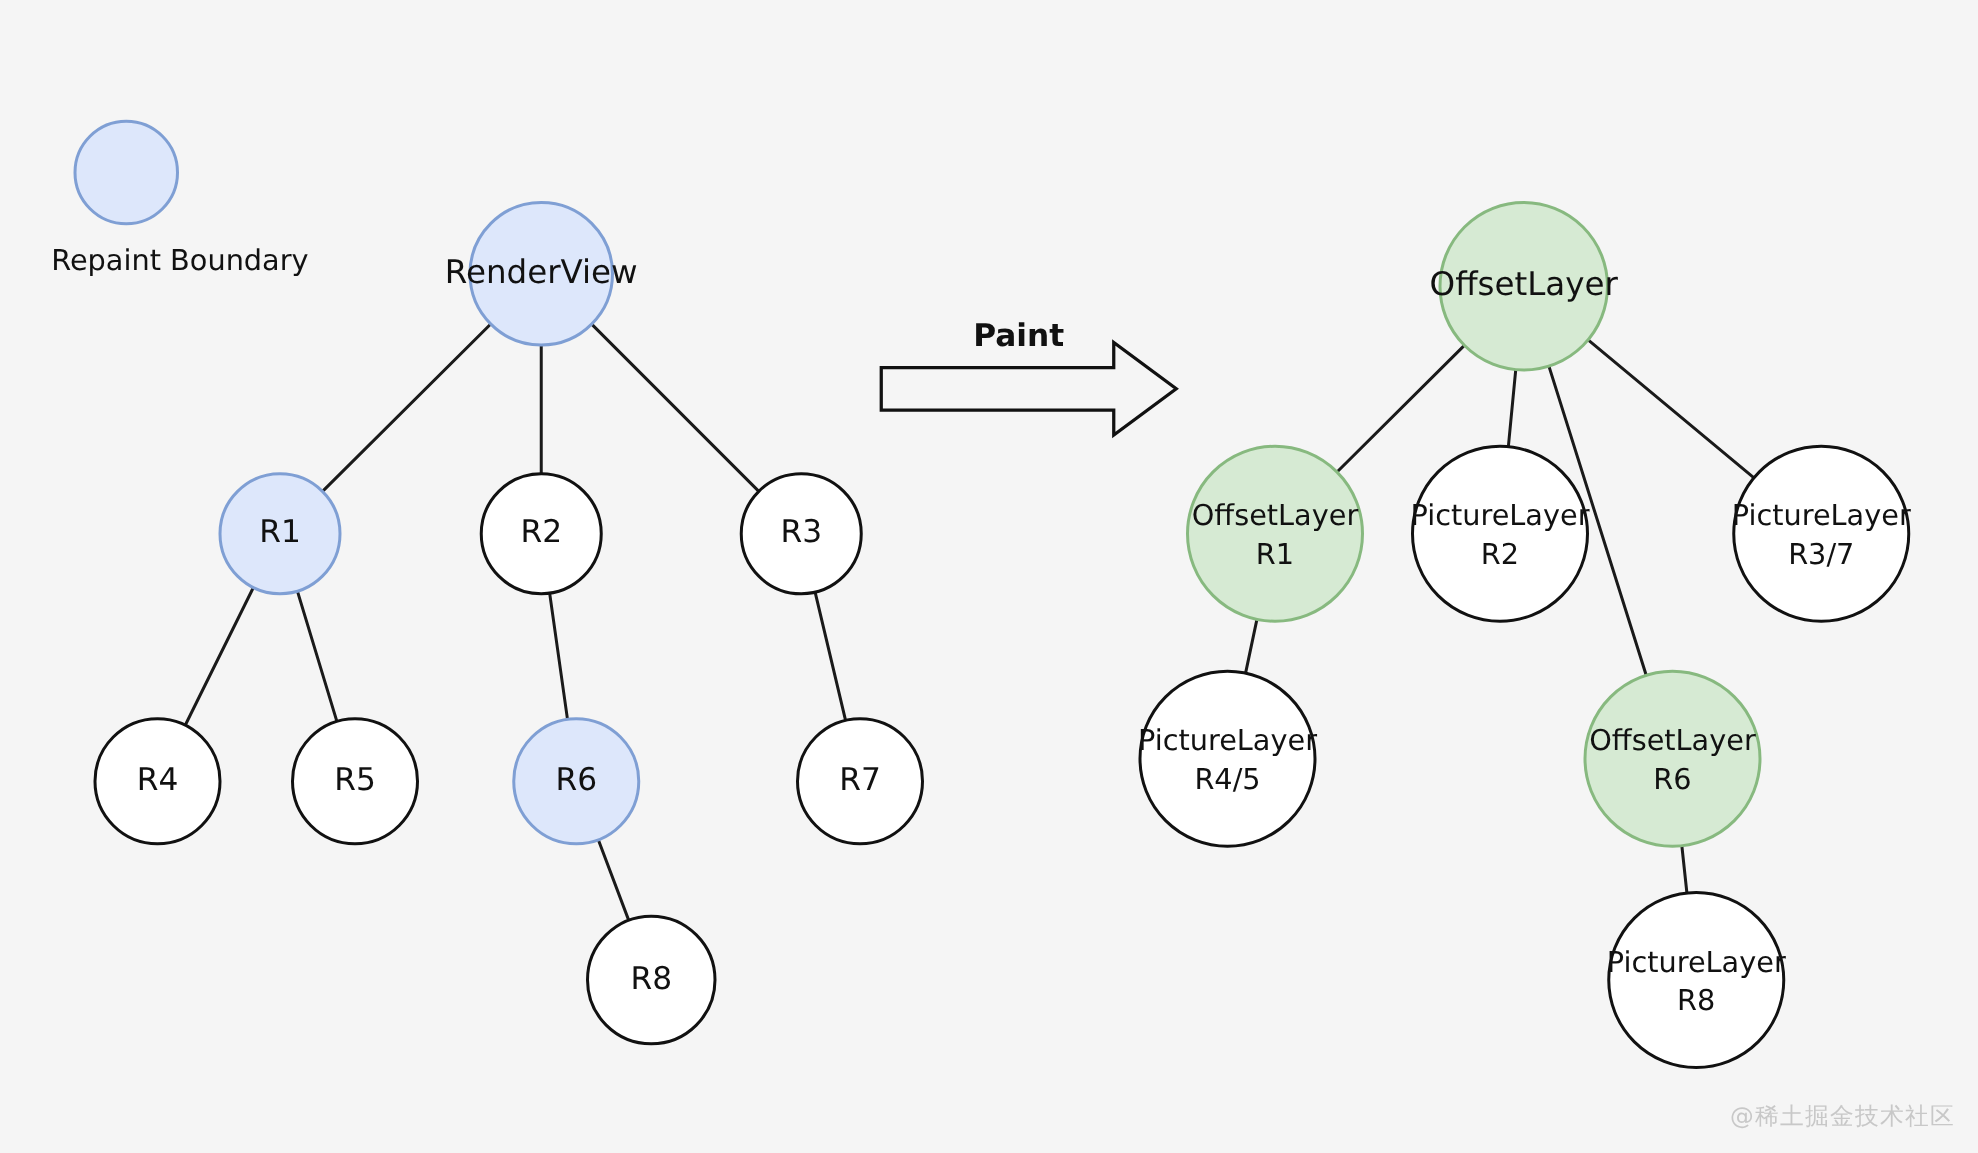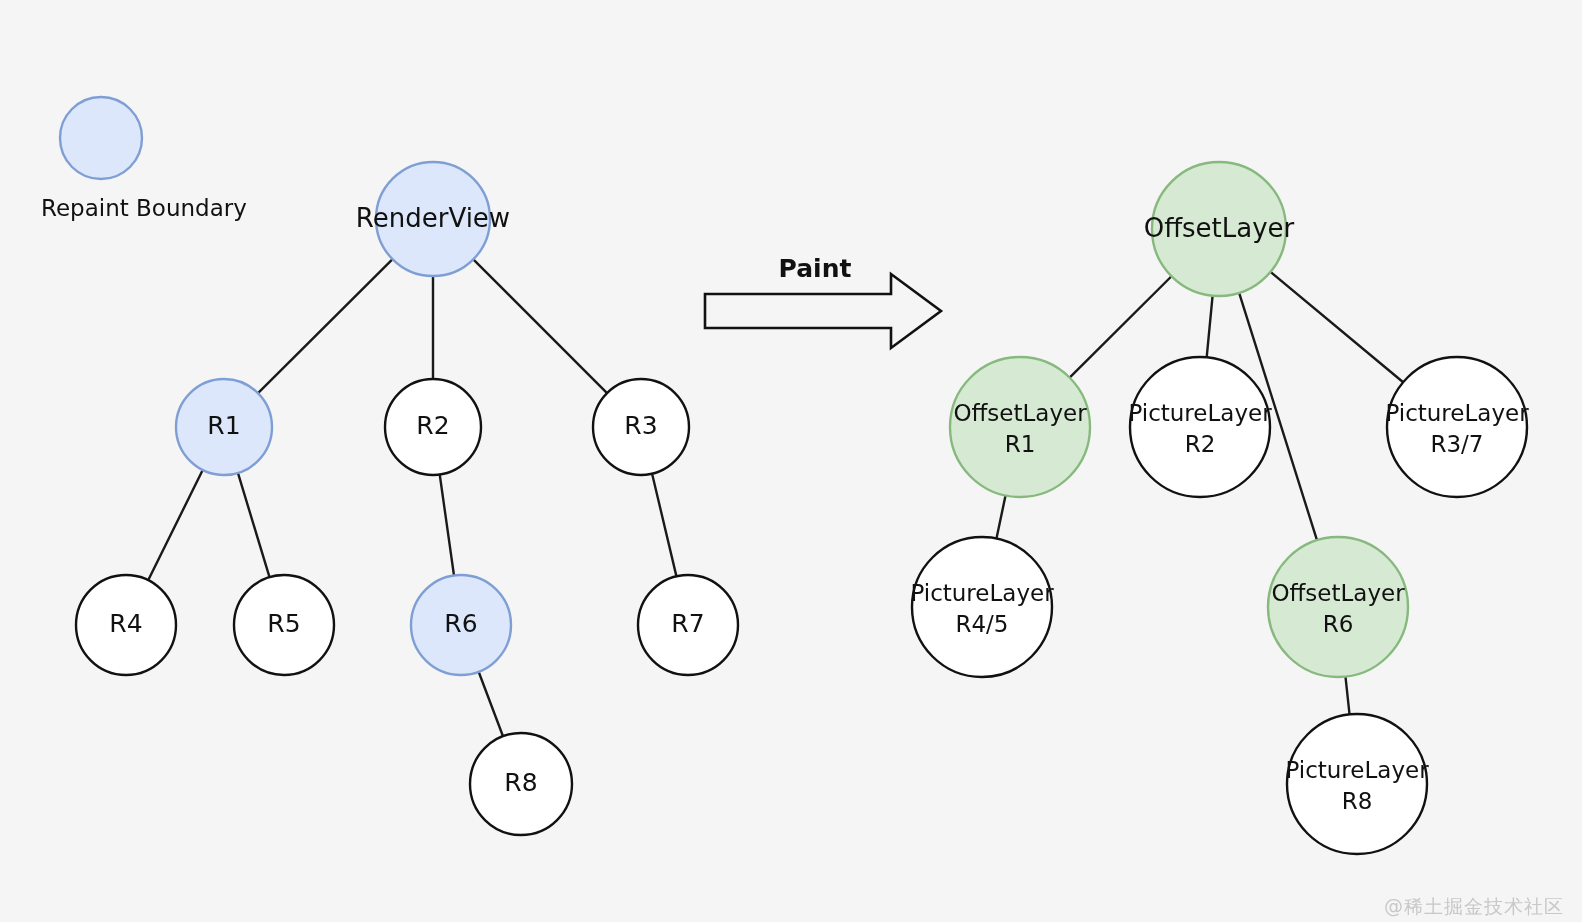--- a/index.html
+++ b/index.html
@@ -79,21 +79,21 @@
   }
   .arrow-shape {
     fill: #f5f5f5;
     stroke: #111111;
     stroke-width: 2.6;
     stroke-linejoin: miter;
   }
   .watermark {
     position: absolute;
     right: 18px;
-    bottom: 2px;
+    bottom: 16px;
     font-family: "DejaVu Sans", sans-serif;
     font-size: 19px;
     color: #c8c8c8;
     letter-spacing: 1px;
     user-select: none;
   }
 </style>
 </head>
 <body>
 

